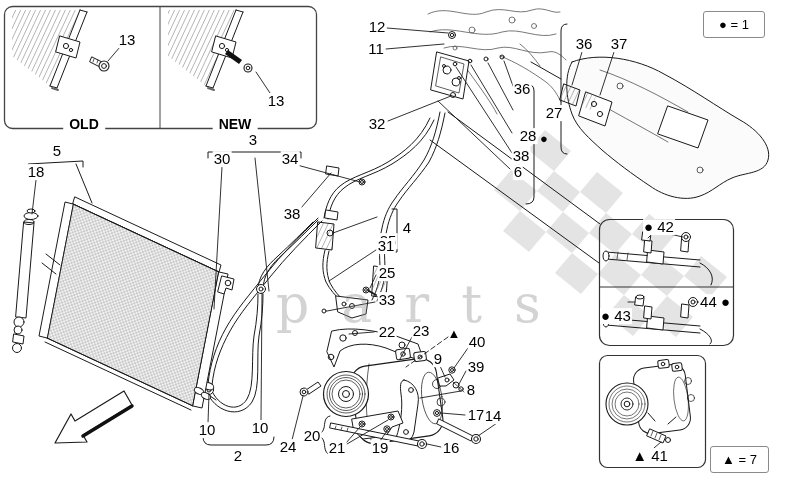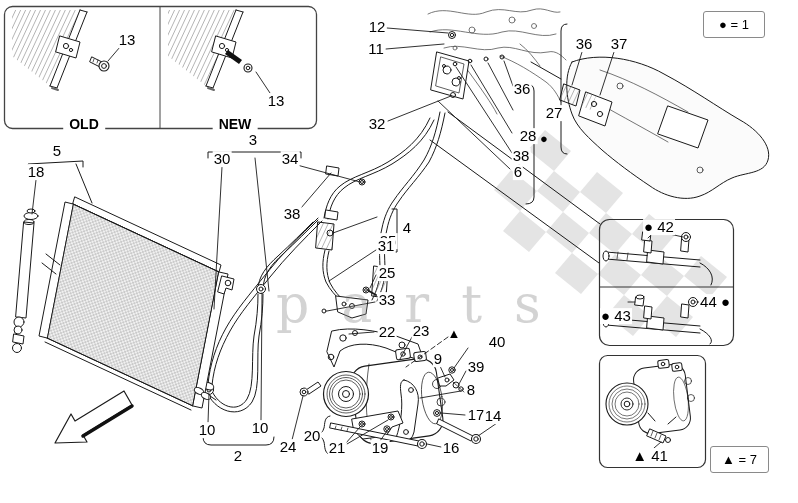--- a/index.html
+++ b/index.html
@@ -369,21 +369,21 @@
       <div class="callout" style="left: 253px; top: 140px;">3</div>
       <div class="callout" style="left: 290px; top: 159px;">34</div>
       <div class="callout" style="left: 292px; top: 214px;">38</div>
       <div class="callout" style="left: 388px; top: 213px; margin-top: 28px;">35</div>
       <div class="callout" style="left: 407px; top: 228px;">4</div>
       <div class="callout" style="left: 386px; top: 246px;">31</div>
       <div class="callout" style="left: 387px; top: 273px;">25</div>
       <div class="callout" style="left: 387px; top: 300px;">33</div>
       <div class="callout" style="left: 387px; top: 332px;">22</div>
       <div class="callout" style="left: 421px; top: 331px;">23</div>
-      <div class="callout" style="left: 497px; top: 342px;">40</div>
+      <div class="callout" style="left: 477px; top: 342px;">40</div>
       <div class="callout" style="left: 438px; top: 359px;">9</div>
       <div class="callout" style="left: 476px; top: 367px;">39</div>
       <div class="callout" style="left: 471px; top: 390px;">8</div>
       <div class="callout" style="left: 476px; top: 415px;">17</div>
       <div class="callout" style="left: 493px; top: 416px;">14</div>
       <div class="callout" style="left: 451px; top: 448px;">16</div>
       <div class="callout" style="left: 380px; top: 448px;">19</div>
       <div class="callout" style="left: 337px; top: 448px;">21</div>
       <div class="callout" style="left: 312px; top: 436px;">20</div>
       <div class="callout" style="left: 288px; top: 447px;">24</div>

